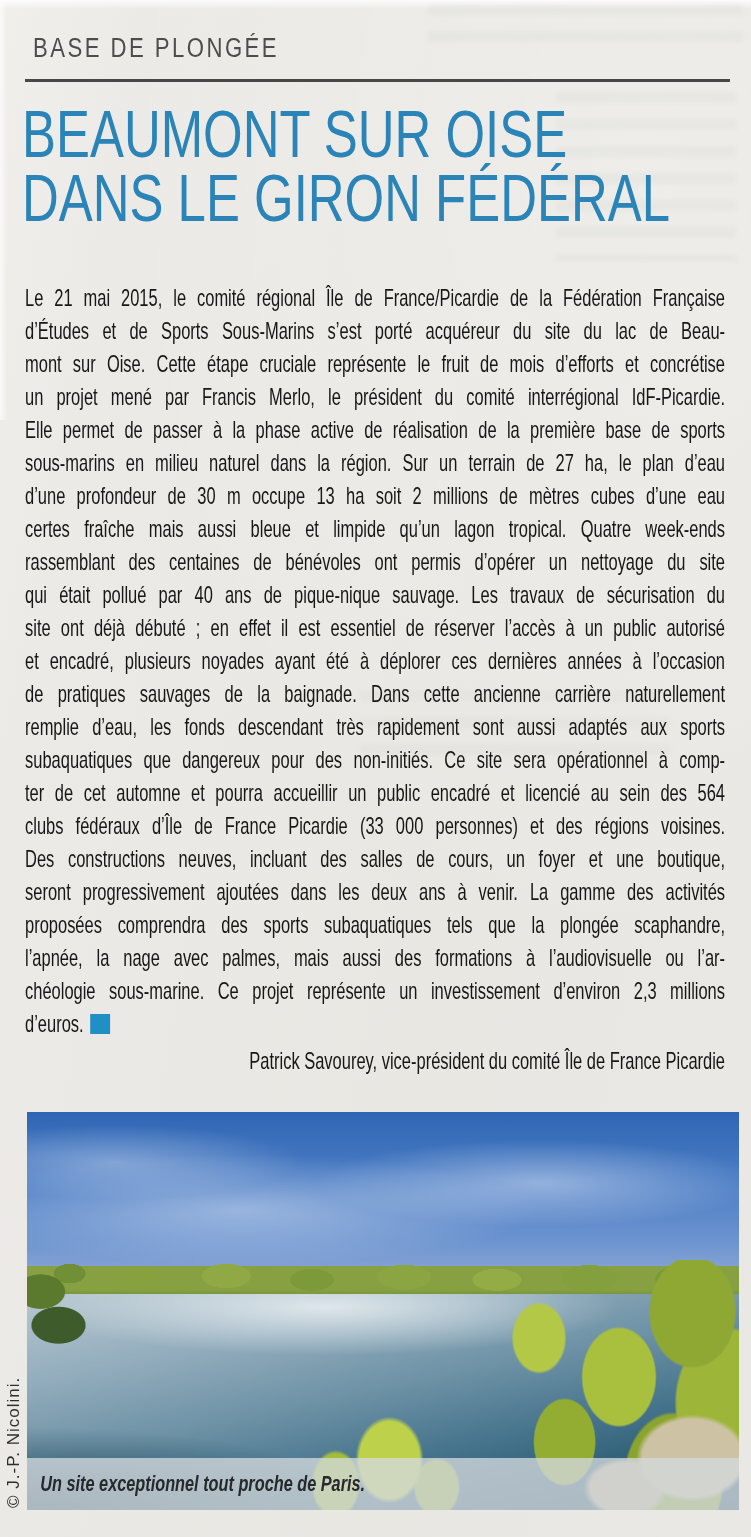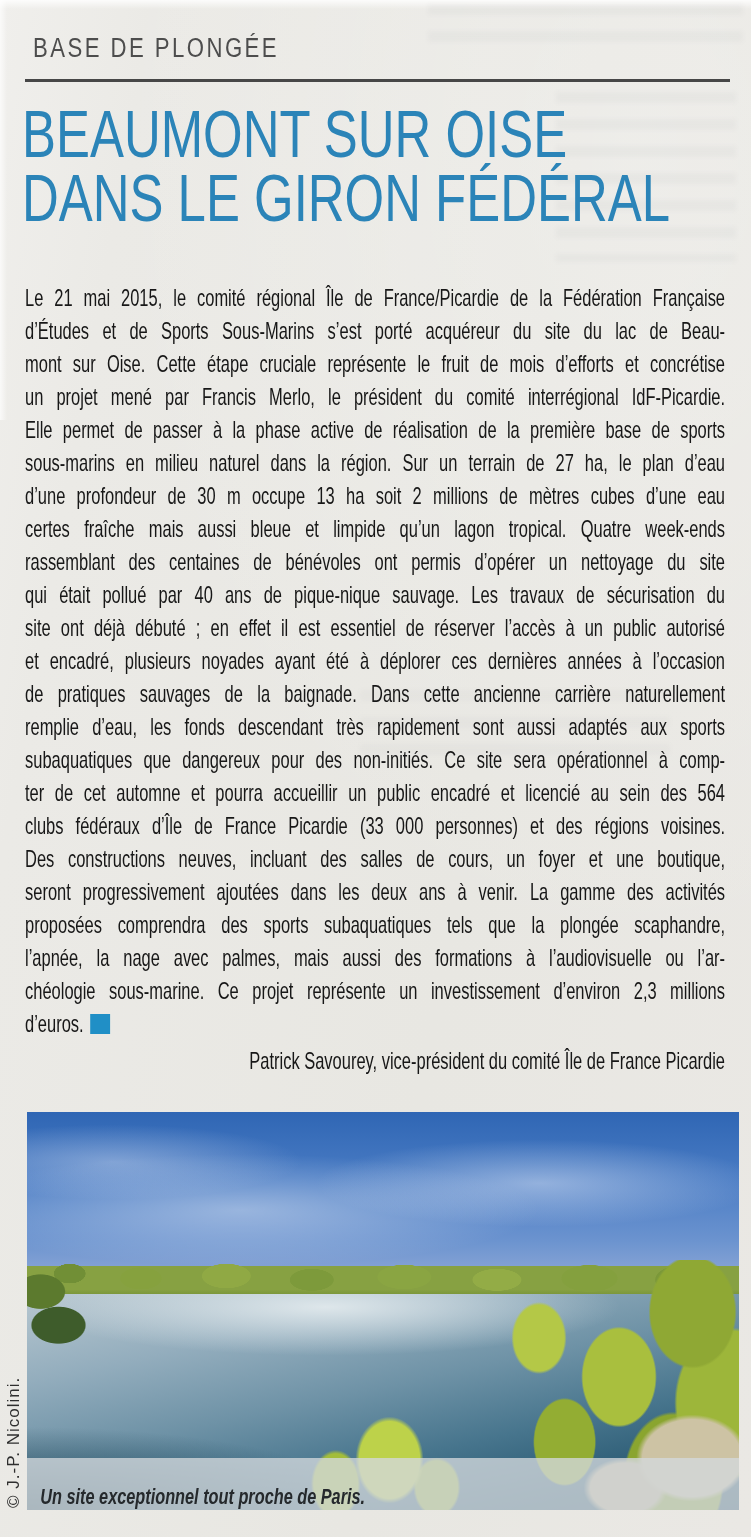--- a/index.html
+++ b/index.html
@@ -115,21 +115,21 @@
   .bush-center{
     position:absolute;left:255px;bottom:-6px;width:215px;height:160px;
     background:
       radial-gradient(55px 70px at 50% 65%, #bdd24a 55%, rgba(0,0,0,0) 62%),
       radial-gradient(40px 55px at 25% 80%, #a3bd3a 55%, rgba(0,0,0,0) 62%),
       radial-gradient(38px 48px at 72% 82%, #9cb738 55%, rgba(0,0,0,0) 62%);
   }
   .caption-band{
     position:absolute;left:0;right:0;bottom:0;height:52px;
     background:rgba(211,217,221,0.78);
-    display:flex;align-items:flex-end;
+    display:flex;align-items:center;
   }
   .caption{
     font-style:italic;font-weight:bold;font-size:22px;color:#25292c;
     padding-left:18px;white-space:nowrap;
     transform:scaleX(0.74);transform-origin:left center;
   }
   .credit{
     position:absolute;left:4px;top:1508px;
     transform:rotate(-90deg);transform-origin:left top;
     font-size:17px;letter-spacing:1px;color:#2e2e2e;white-space:nowrap;

